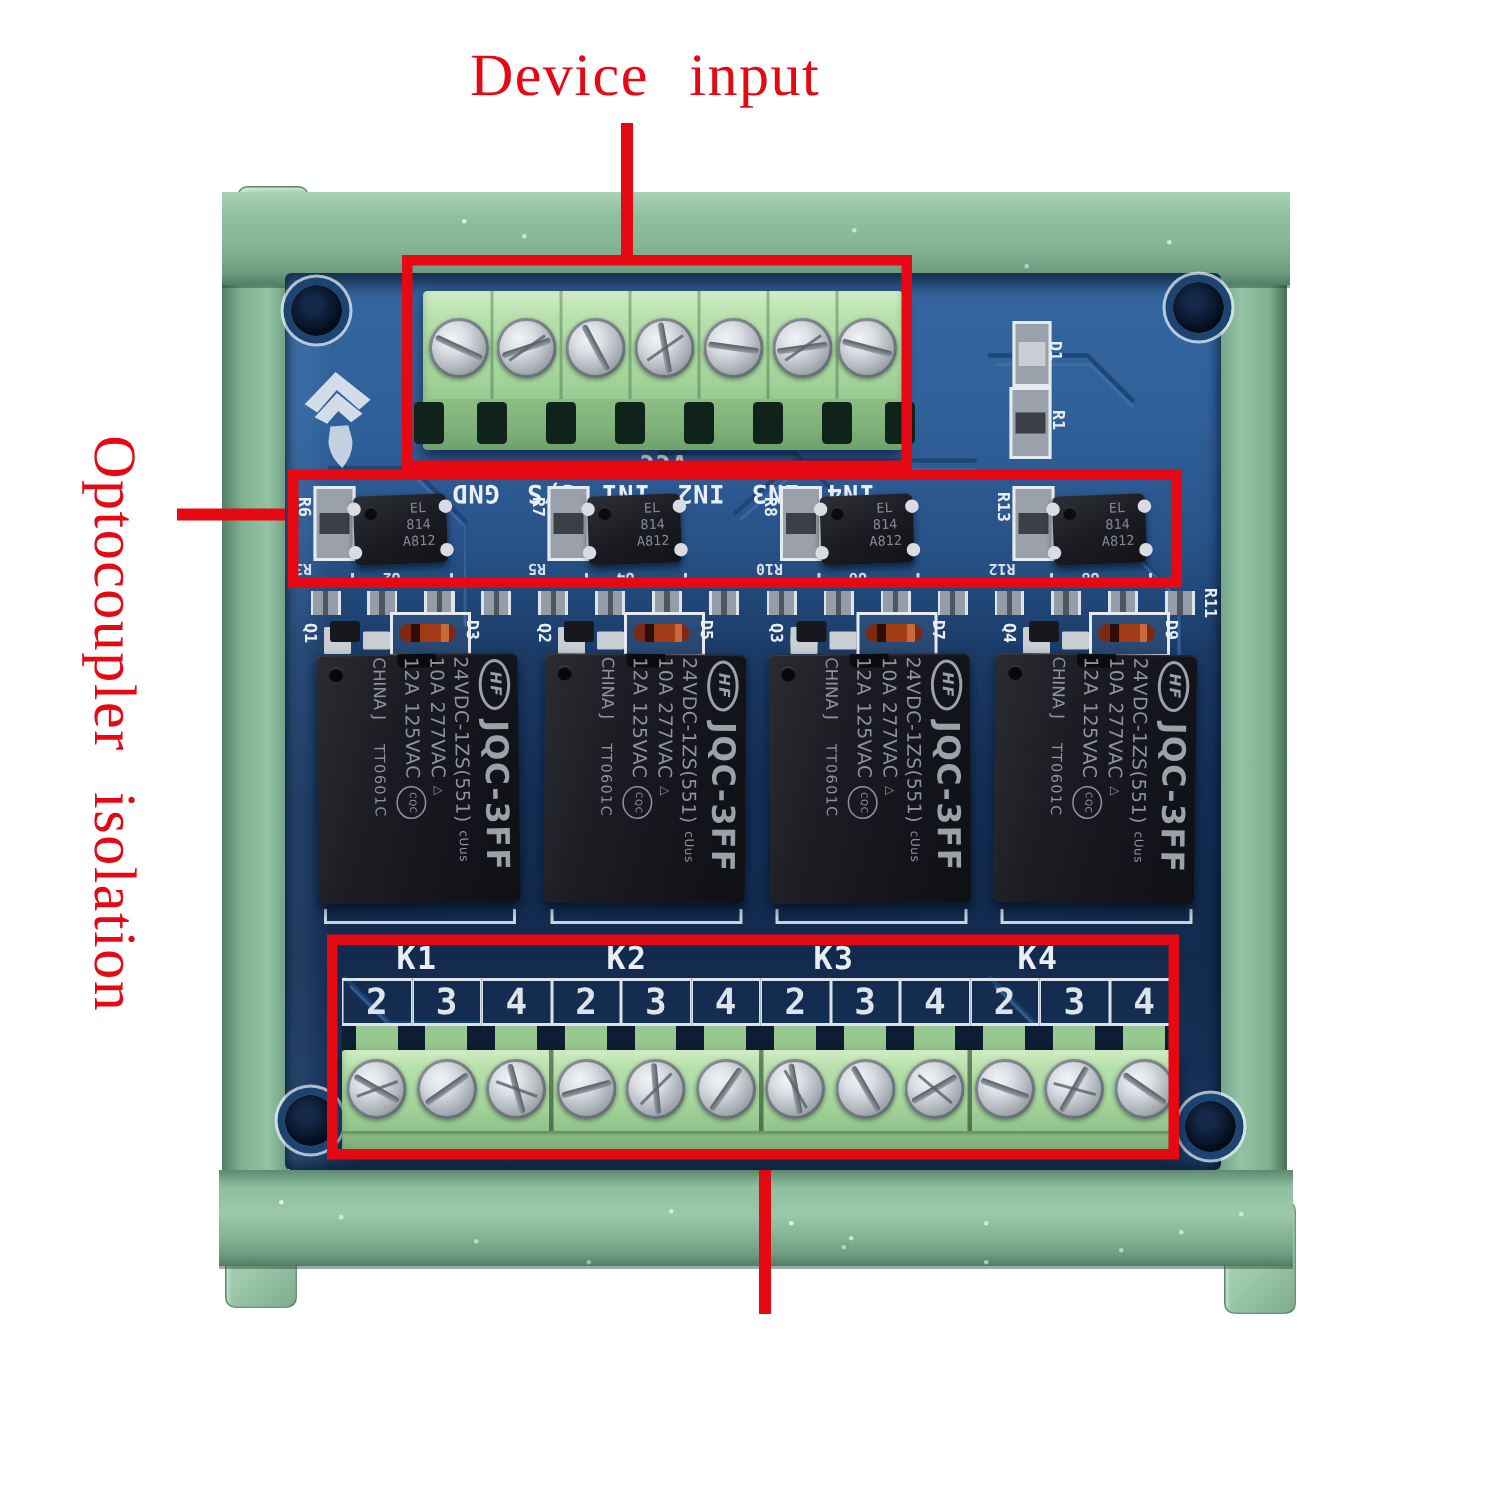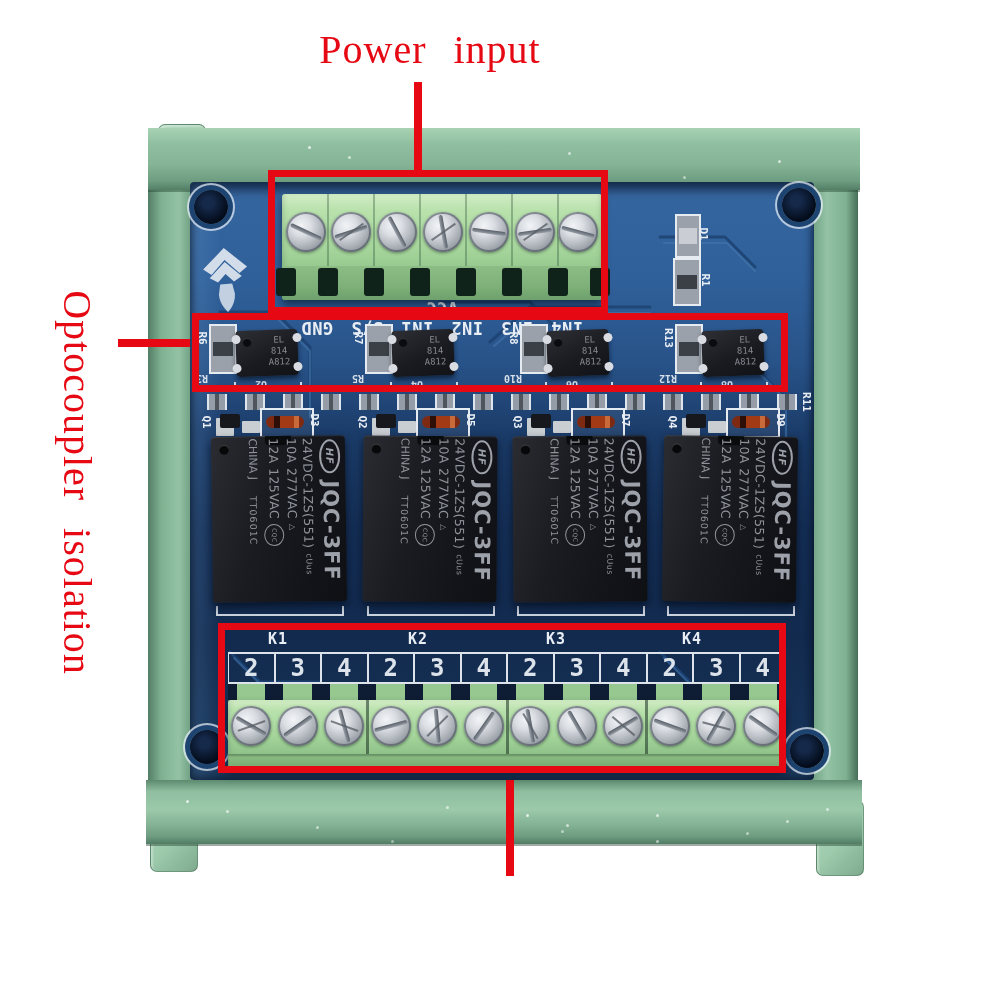--- a/index.html
+++ b/index.html
@@ -92,21 +92,21 @@
   .hf-oval{display:inline-block;width:30px;height:17px;border:2px solid #9da1a9;border-radius:50%;
          font-size:10px;line-height:17px;text-align:center;font-style:italic;font-weight:bold;letter-spacing:1px;}
   .model{font-size:21px;font-weight:bold;letter-spacing:1px;}
   .rl{font-size:12.5px;line-height:16px;letter-spacing:.4px;}
   .rl .cert{font-size:8px;vertical-align:2px;margin-left:5px;}
   .cqc{display:inline-block;border:1px solid #8f939b;border-radius:50%;font-size:6px;padding:1px 3px;vertical-align:2px;margin-left:5px;}
   .rl5{font-size:11px;margin-top:4px;}
   .rl5 .dcode{font-size:9.5px;margin-left:16px;letter-spacing:1px;}
 
   
-  .kl{position:absolute;width:50px;height:22px;font-size:15px;line-height:22px;text-align:center;letter-spacing:1px;z-index:6;}
+  .kl{position:absolute;width:50px;height:22px;font-size:21px;line-height:22px;text-align:center;letter-spacing:1px;z-index:6;}
   .cells{position:absolute;left:228px;top:652px;width:558px;height:32px;display:flex;z-index:6;}
   .cell{flex:1 1 0;border:2px solid #dde3ea;border-left-width:1px;border-right-width:1px;
         color:#dde3ea;font-family:"DejaVu Sans Mono",monospace;font-weight:bold;font-size:24px;
         display:flex;align-items:center;justify-content:center;}
   .logo-svg{position:absolute;z-index:4;transform:rotate(-4deg);opacity:.88;}
 </style>
 </head>
 <body>
 
 <div class="stage">
@@ -405,21 +405,21 @@
     <div class="screw" style="left:189px;top:6px;width:40px;height:40px;--a:85deg;--b:-45deg;"></div>
     <div class="screw" style="left:236px;top:6px;width:40px;height:40px;--a:-55deg;"></div>
     <div class="screw" style="left:282px;top:6px;width:40px;height:40px;--a:80deg;--b:60deg;"></div>
     <div class="screw" style="left:329px;top:6px;width:40px;height:40px;--a:60deg;"></div>
     <div class="screw" style="left:375px;top:6px;width:40px;height:40px;--a:-30deg;--b:40deg;"></div>
     <div class="screw" style="left:422px;top:6px;width:40px;height:40px;--a:20deg;"></div>
     <div class="screw" style="left:468px;top:6px;width:40px;height:40px;--a:-60deg;--b:15deg;"></div>
     <div class="screw" style="left:515px;top:6px;width:40px;height:40px;--a:35deg;"></div>
   </div>
 
-  <div class="ann" style="left:250px;top:26px;width:360px;">Power input</div>
+  <div class="ann" style="left:250px;top:26px;width:360px;">Device input</div>
   <div class="leader" style="left:414px;top:82px;width:8px;height:92px;"></div>
   <div class="redbox" style="left:268px;top:170px;width:326px;height:130px;"></div>
 
   <div class="ann" style="left:-158px;top:459px;width:470px;transform:rotate(90deg);">Optocoupler isolation</div>
   <div class="leader" style="left:118px;top:339px;width:76px;height:8px;"></div>
   <div class="redbox" style="left:192px;top:313px;width:582px;height:65px;"></div>
 
   <div class="redbox" style="left:218px;top:623px;width:554px;height:136px;"></div>
   <div class="leader" style="left:506px;top:773px;width:8px;height:103px;"></div>
 

